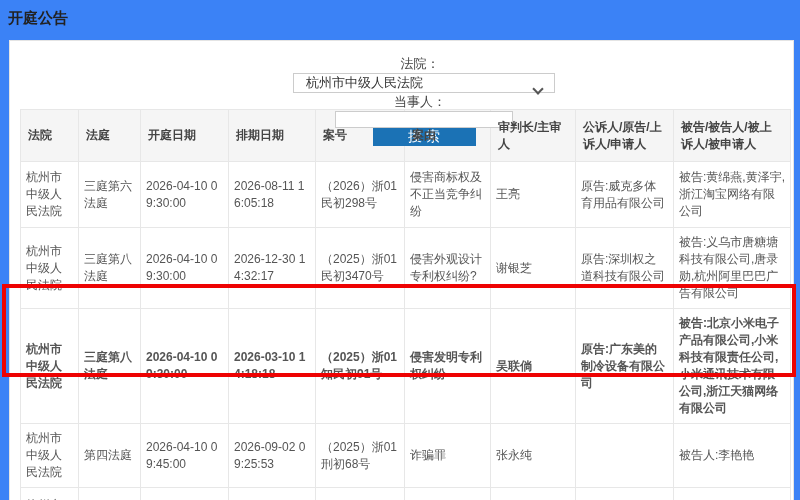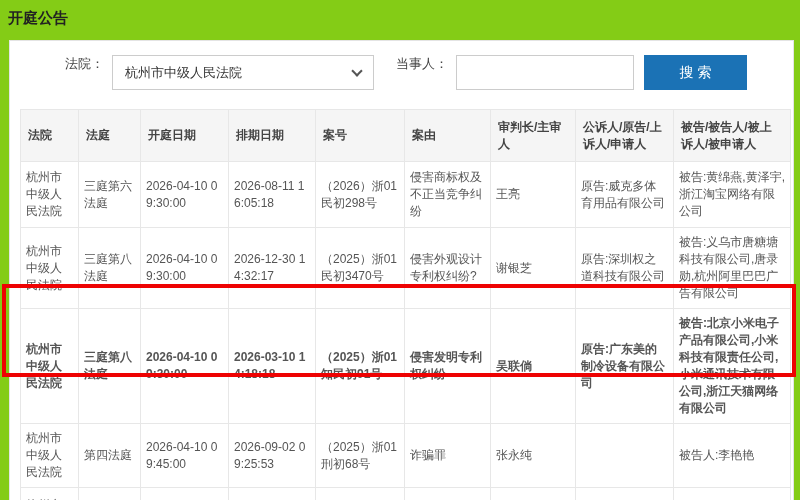--- a/index.html
+++ b/index.html
@@ -1,25 +1,25 @@
 <!DOCTYPE html>
 <html style="--accent_blue: #1b72b5; --highlight_red: #ee0202;"><head>
 <meta charset="utf-8">
 <style>
   * { box-sizing: border-box; margin: 0; padding: 0; }
   html, body { width: 800px; height: 500px; overflow: hidden; background: #fff;
     font-family: "Liberation Sans", "DejaVu Sans", sans-serif; }
-  .page { position: relative; width: 800px; height: 500px; background: #84cc16; overflow: hidden; }
+  .page { position: relative; width: 800px; height: 500px; background: #3b82f6; overflow: hidden; }
 
   .page-title { position: absolute; left: 8px; top: 9px; font-size: 15px; font-weight: bold; color: #222; }
 
   .panel { position: absolute; left: 9px; top: 40px; width: 785px; height: 600px;
     border: 1px solid #e4e4e4; background: #fff; padding: 10px 10px; }
 
-  .filter-bar { display: flex; margin-top: 4px; margin-left: 45px; height: 35px; }
+  .filter-bar { display: flex; align-items: center; margin-top: 4px; margin-left: 45px; height: 35px; flex-direction: column; }
   .filter-label { font-size: 13px; color: #444; margin-right: 8px; white-space: nowrap; }
   .select-box { position: relative; width: 262px; height: 35px; border: 1px solid #ccc; background: #fff;
     display: flex; align-items: center; padding: 0 26px 0 12px; cursor: pointer; }
   .select-box .value { font-size: 13px; color: #333; white-space: nowrap; overflow: hidden; }
   .chevron { position: absolute; right: 12px; top: 11px; width: 8px; height: 8px;
     border-right: 2px solid #555; border-bottom: 2px solid #555; transform: rotate(45deg); }
   .gap1 { width: 22px; }
   .party-input { width: 178px; height: 35px; border: 1px solid #ccc; background: #fff;
     font-size: 13px; padding: 0 8px; outline: none; }
   .gap2 { width: 10px; }

